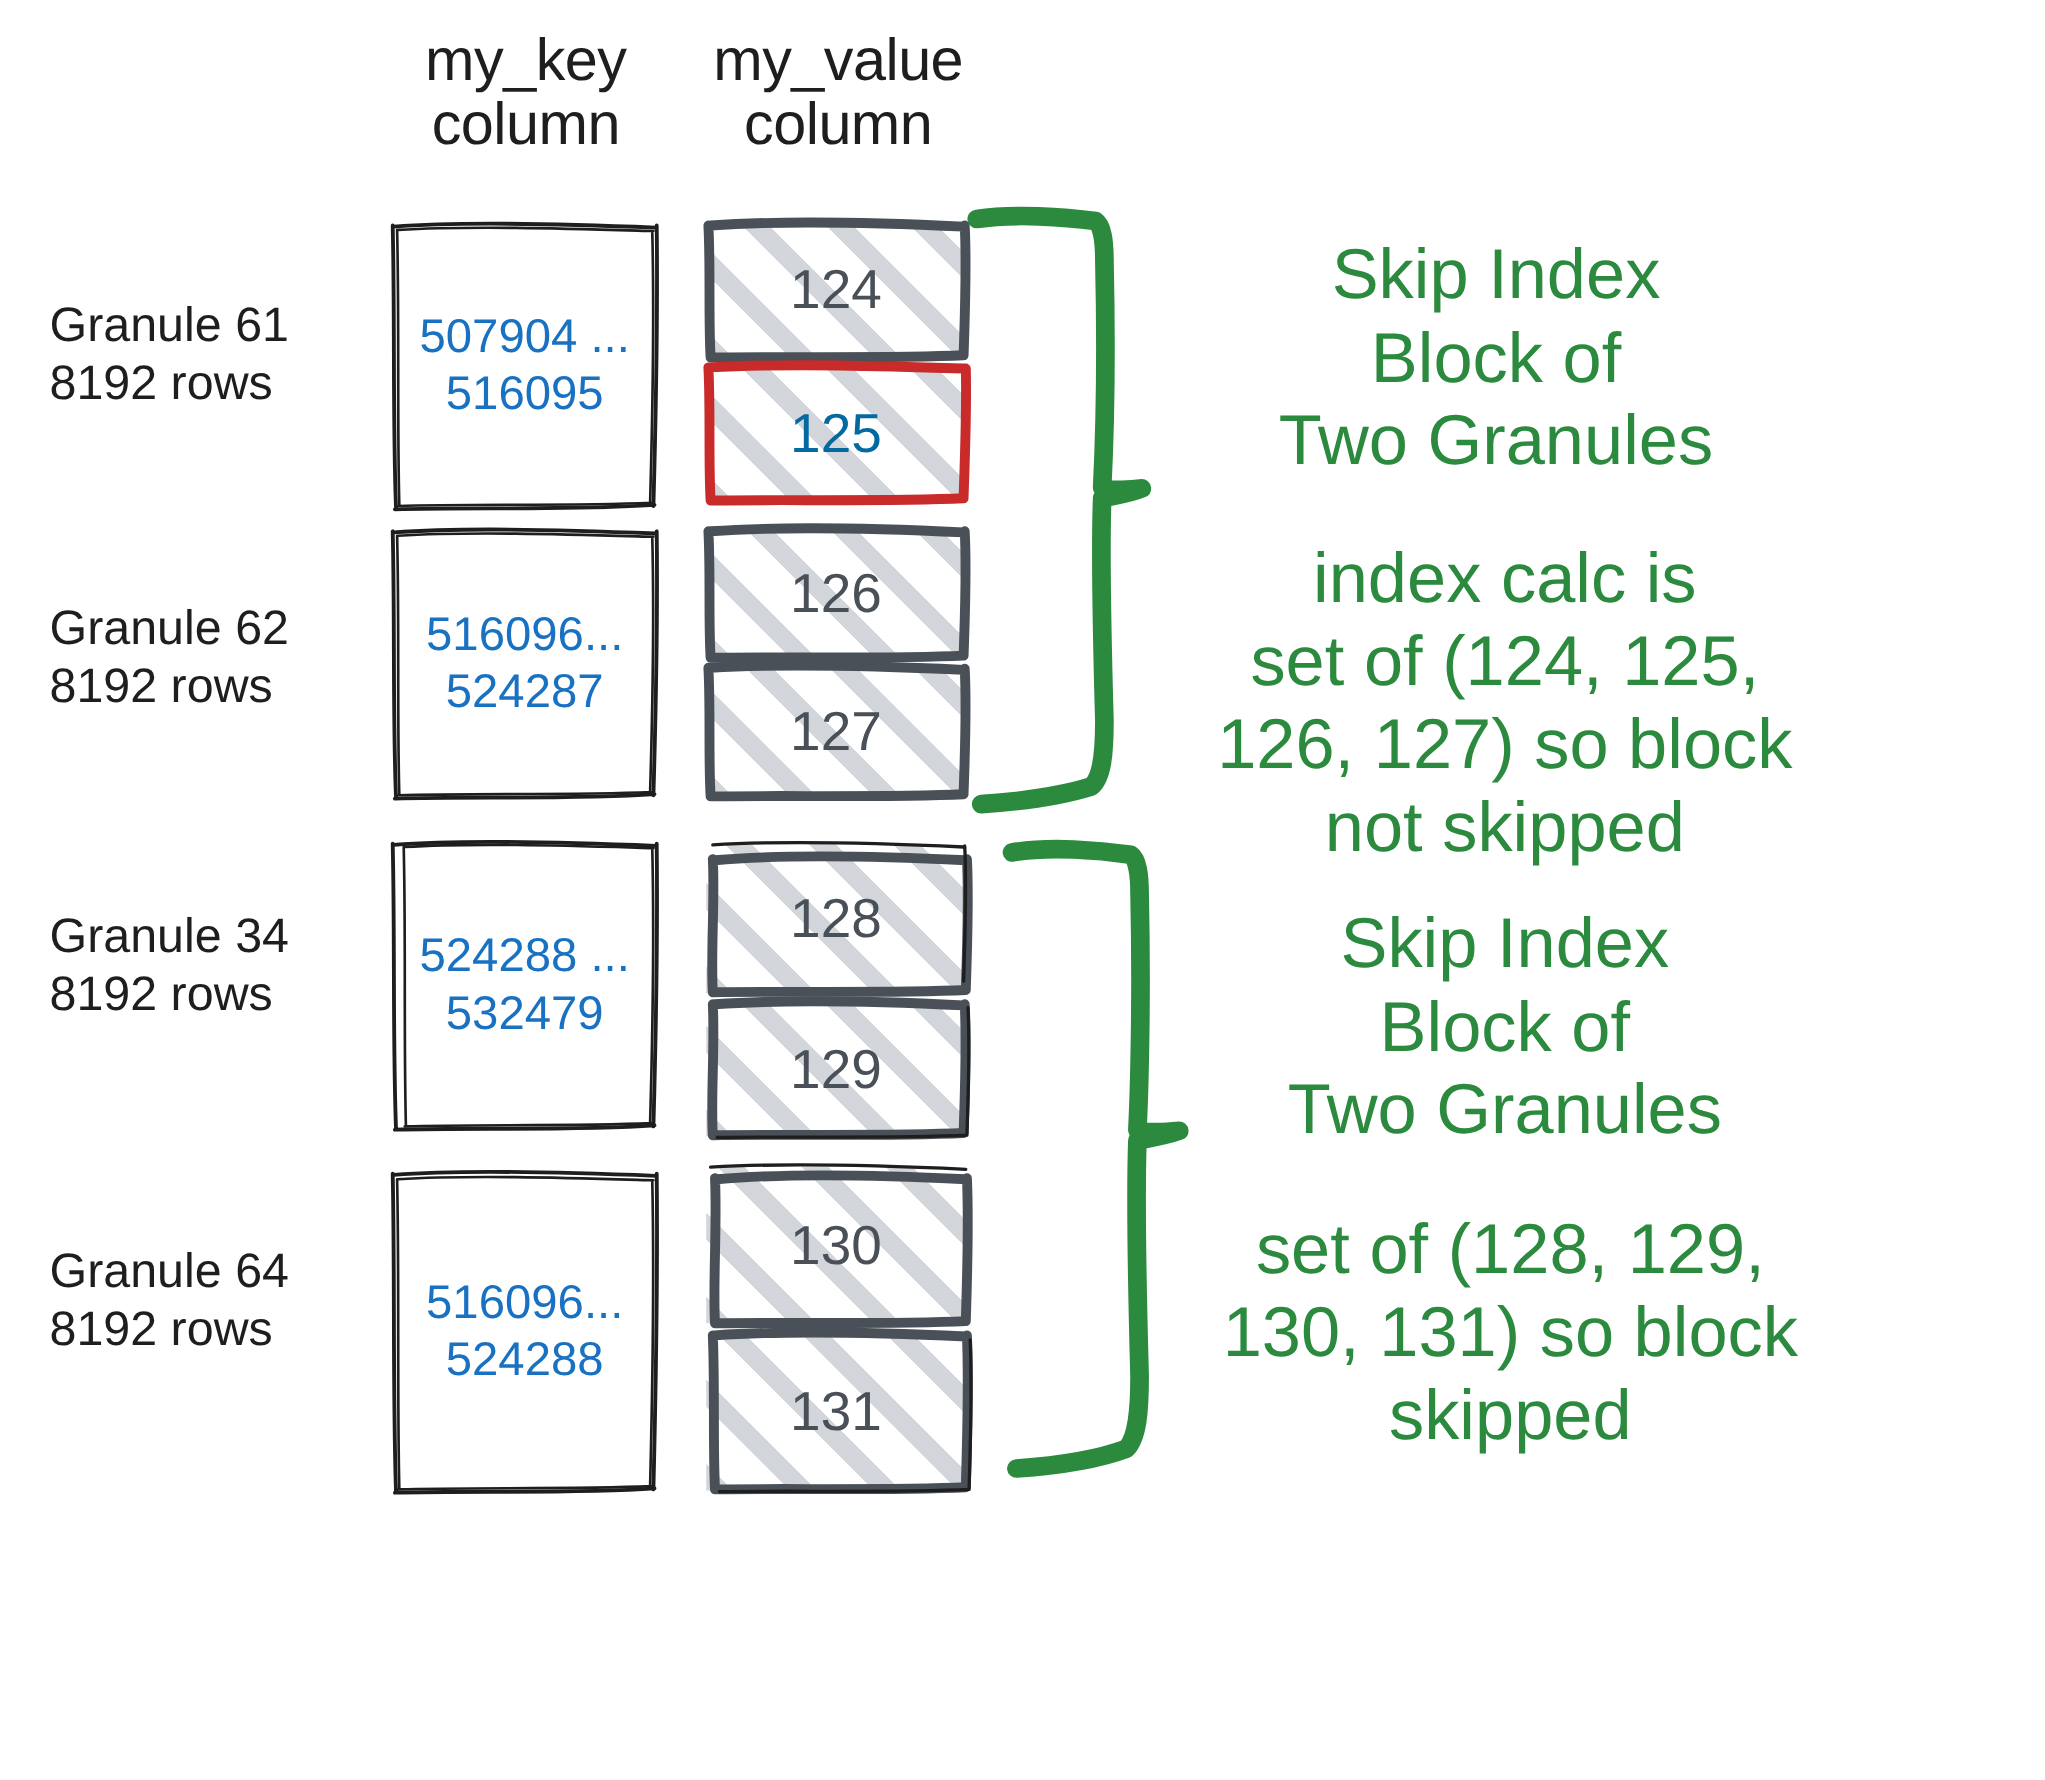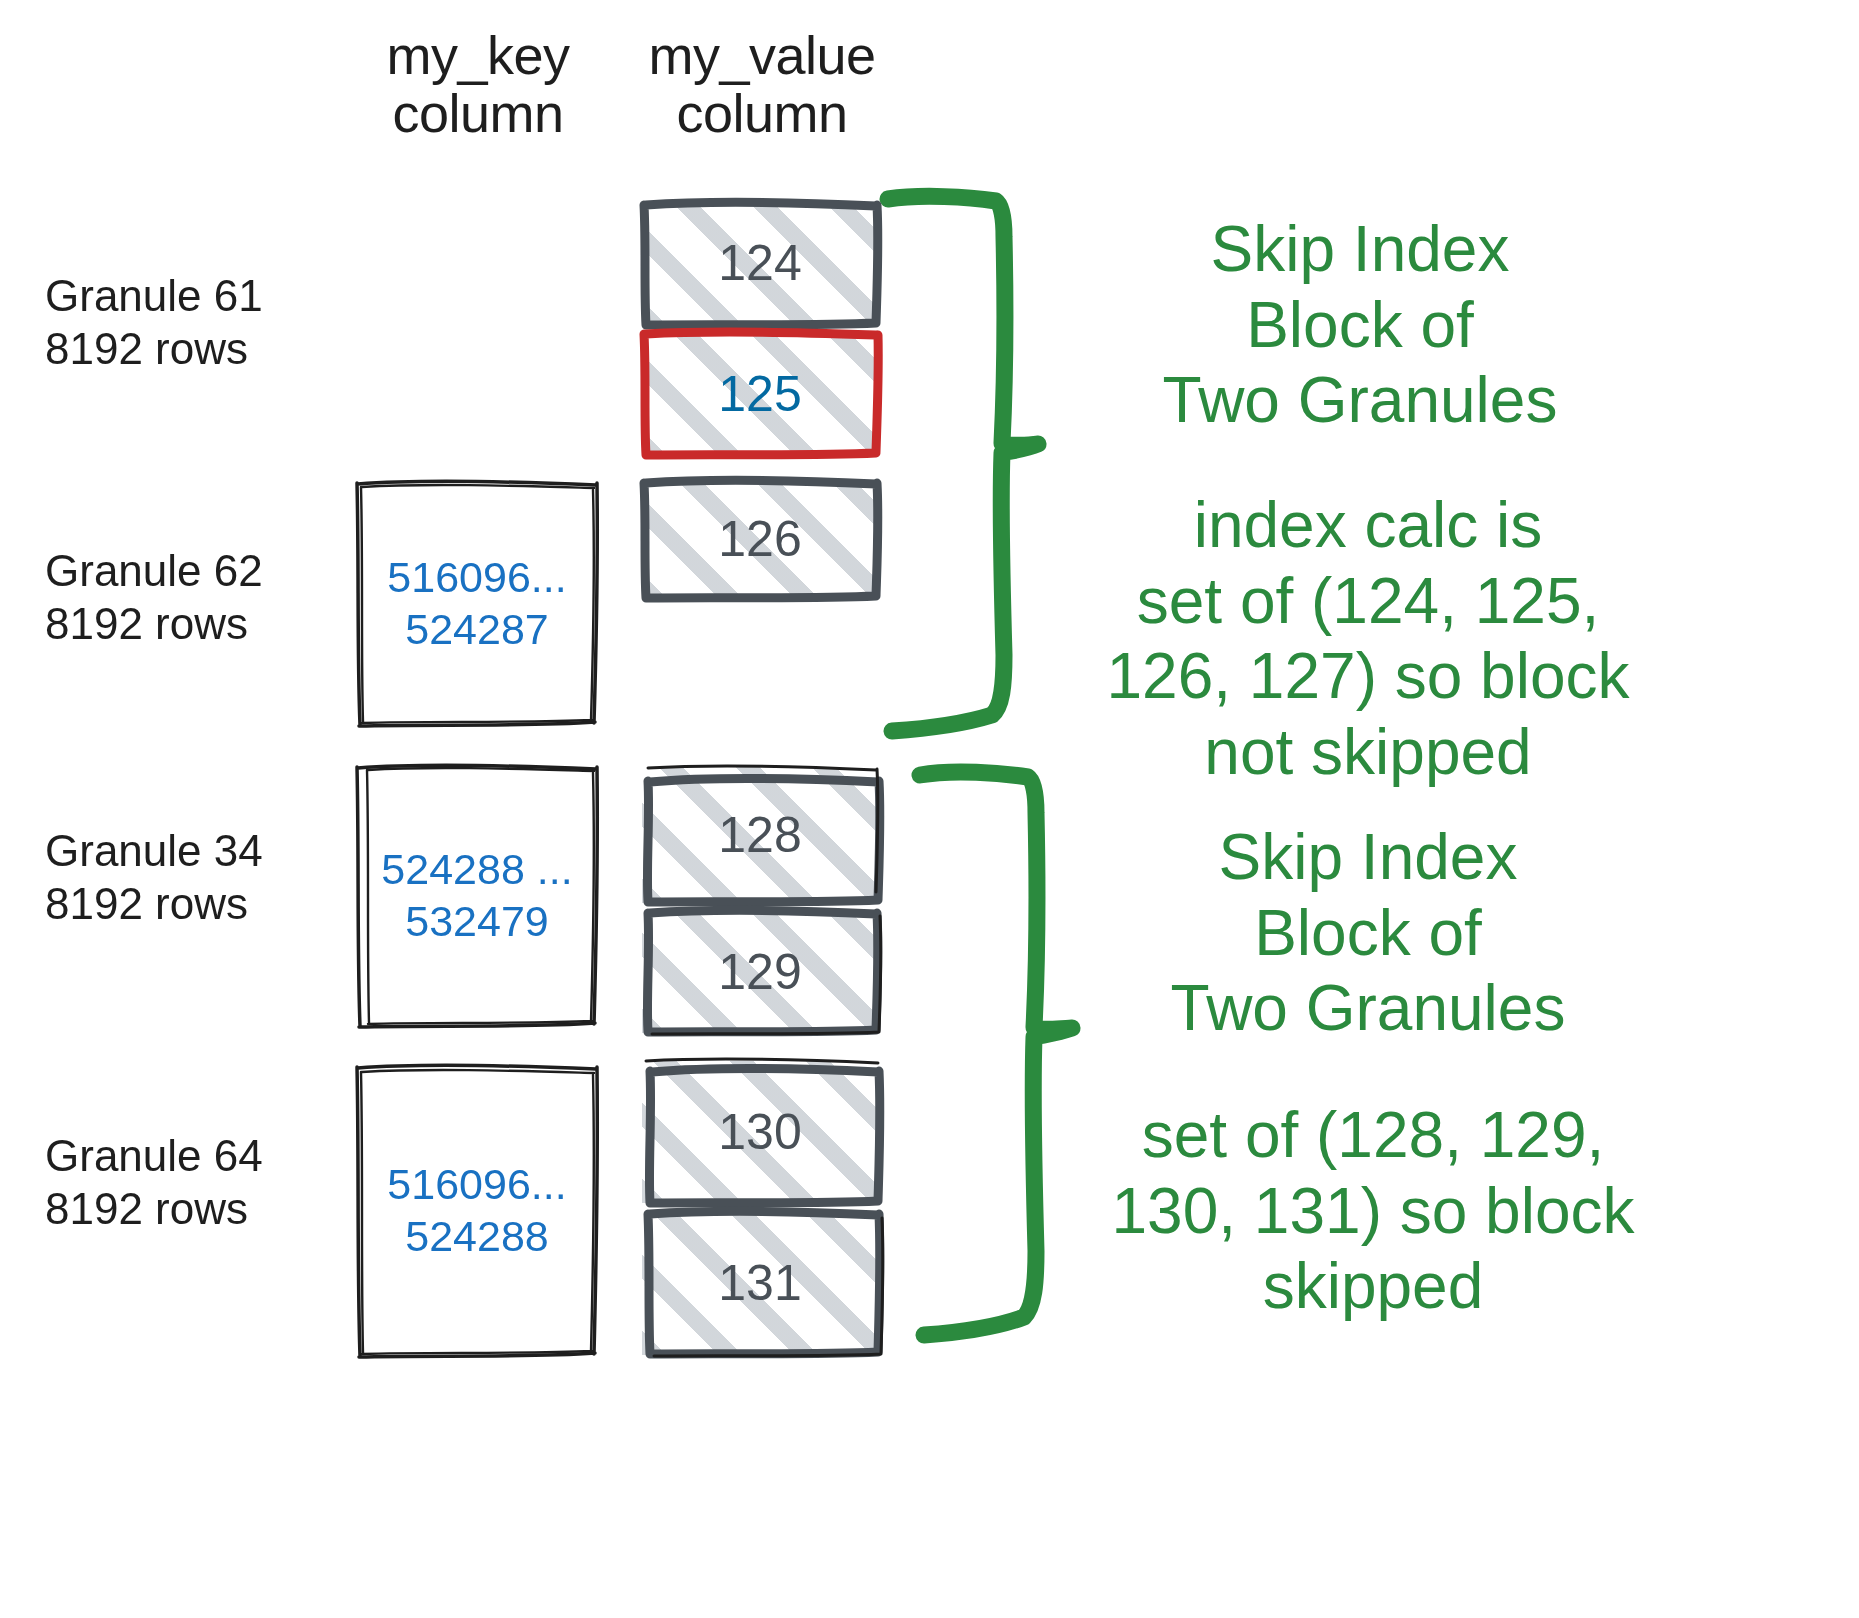--- a/index.html
+++ b/index.html
@@ -142,20 +142,28 @@
 <div id="stage">
 
   <div class="col-header" id="hdr-key">my_key
 column</div>
   <div class="col-header" id="hdr-value">my_value
 column</div>
 
   <div class="granule-label" style="left:28px; top:270px;">Granule 61
 8192 rows</div>
 
+  <div class="key-box" style="top:198px; height:268px;">
+    <svg class="sketch" viewBox="0 0 246 268" preserveAspectRatio="none">
+      <path d="M4,8 C70,3 170,6 242,9 M243,7 C244,90 242,190 240,262 M241,261 C170,266 74,263 5,265 M6,264 C3,185 5,92 3,7" fill="none" stroke="#1e1e1e" stroke-width="3.5" stroke-linecap="round"></path>
+      <path d="M8,11 C76,7 168,10 240,12 M239,14 C241,95 239,188 237,259 M238,259 C168,262 72,260 8,262 M9,261 C7,183 9,90 7,11" fill="none" stroke="#1e1e1e" stroke-width="2.4" stroke-linecap="round"></path>
+    </svg>
+    <div class="key-text">507904 ...
+516095</div>
+  </div>
 
   <div class="val-box" style="top:196px; height:134px;">
     <div class="hatch"></div>
     <svg class="sketch" viewBox="0 0 248 134" preserveAspectRatio="none">
       <path d="M10,9 C80,4 176,7 240,10 M241,9 C243,46 241,94 240,127 M240,127 C176,130 80,128 10,129 M10,129 C8,95 10,46 8,9" fill="none" stroke="#495057" stroke-width="9" stroke-linecap="round" stroke-linejoin="round"></path>
     </svg>
     <div class="val-text">124</div>
   </div>
 
   <div class="val-box highlight" style="top:328px; height:132px;">
@@ -179,20 +187,27 @@
   </div>
 
   <div class="val-box" style="top:475px; height:128px;">
     <div class="hatch"></div>
     <svg class="sketch" viewBox="0 0 248 128" preserveAspectRatio="none">
       <path d="M10,8 C80,3 176,6 240,9 M241,8 C243,44 241,90 240,121 M240,121 C176,124 80,122 10,123 M10,123 C8,90 10,44 8,8" fill="none" stroke="#495057" stroke-width="9" stroke-linecap="round" stroke-linejoin="round"></path>
     </svg>
     <div class="val-text">126</div>
   </div>
 
+  <div class="val-box" style="top:601px; height:128px;">
+    <div class="hatch"></div>
+    <svg class="sketch" viewBox="0 0 248 128" preserveAspectRatio="none">
+      <path d="M10,6 C80,2 176,5 240,8 M241,7 C243,43 241,89 240,120 M240,121 C176,124 80,122 10,123 M10,123 C8,89 10,43 8,6" fill="none" stroke="#495057" stroke-width="9" stroke-linecap="round" stroke-linejoin="round"></path>
+    </svg>
+    <div class="val-text">127</div>
+  </div>
 
   <div class="granule-label" style="left:28px; top:825px;">Granule 34
 8192 rows</div>
 
   <div class="key-box" style="top:760px; height:270px;">
     <svg class="sketch" viewBox="0 0 246 270" preserveAspectRatio="none">
       <path d="M4,8 C70,3 170,6 242,9 M243,7 C244,92 242,192 240,264 M241,263 C170,268 74,265 5,267 M6,266 C3,186 5,93 3,7" fill="none" stroke="#1e1e1e" stroke-width="3.5" stroke-linecap="round"></path>
       <path d="M14,10 C78,6 168,9 240,11 M239,13 C241,96 239,190 237,261 M238,261 C168,264 72,262 14,264 M15,263 C13,184 15,91 13,10" fill="none" stroke="#1e1e1e" stroke-width="2.4" stroke-linecap="round"></path>
     </svg>
     <div class="key-text">524288 ...

